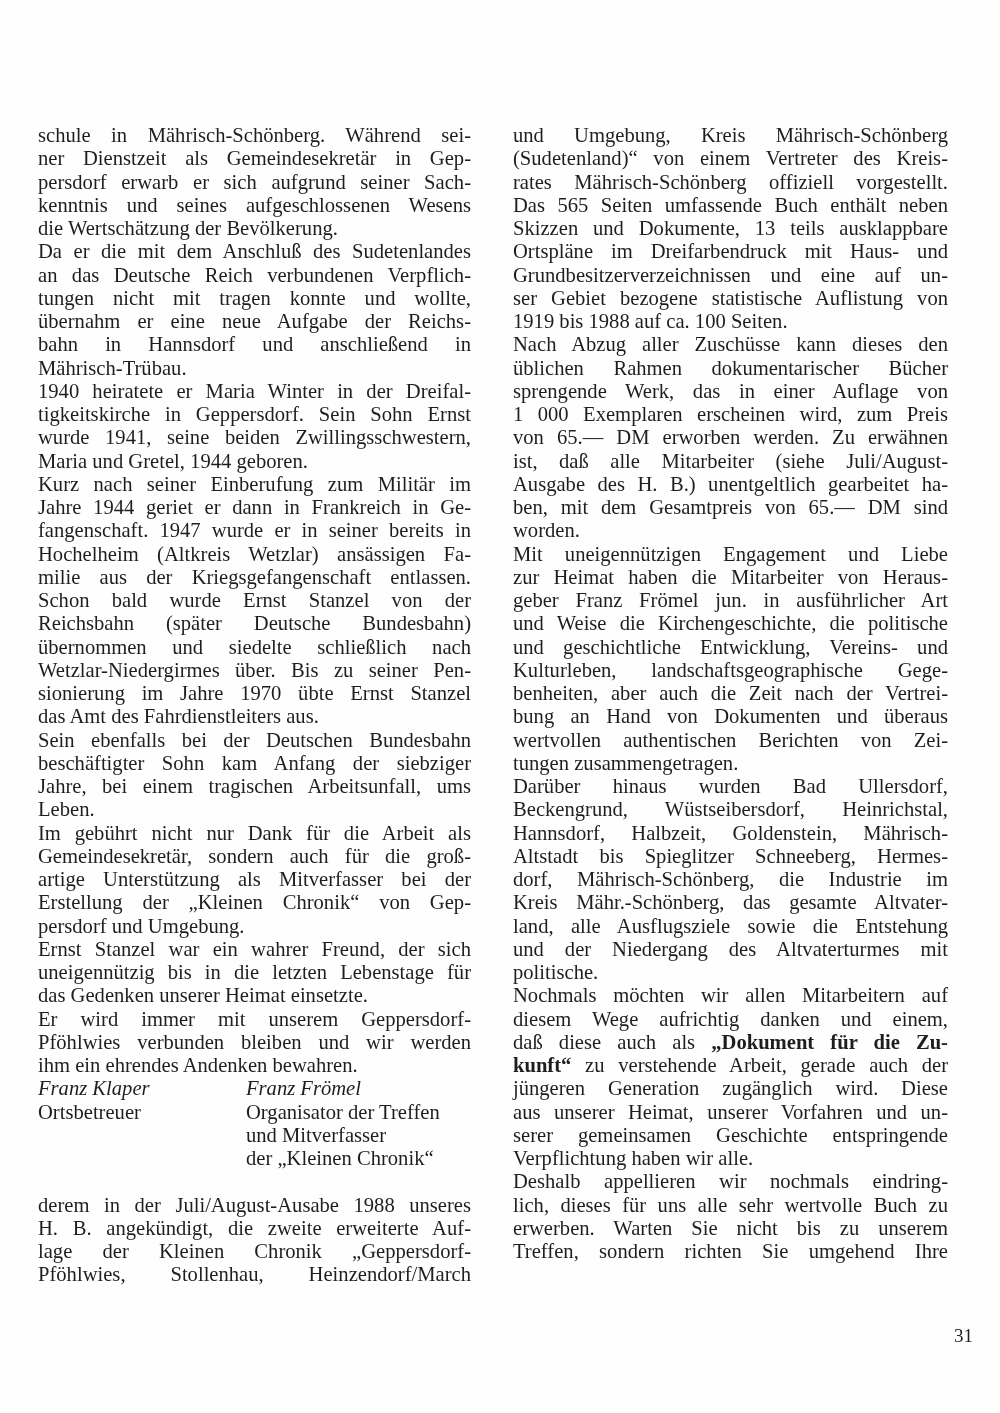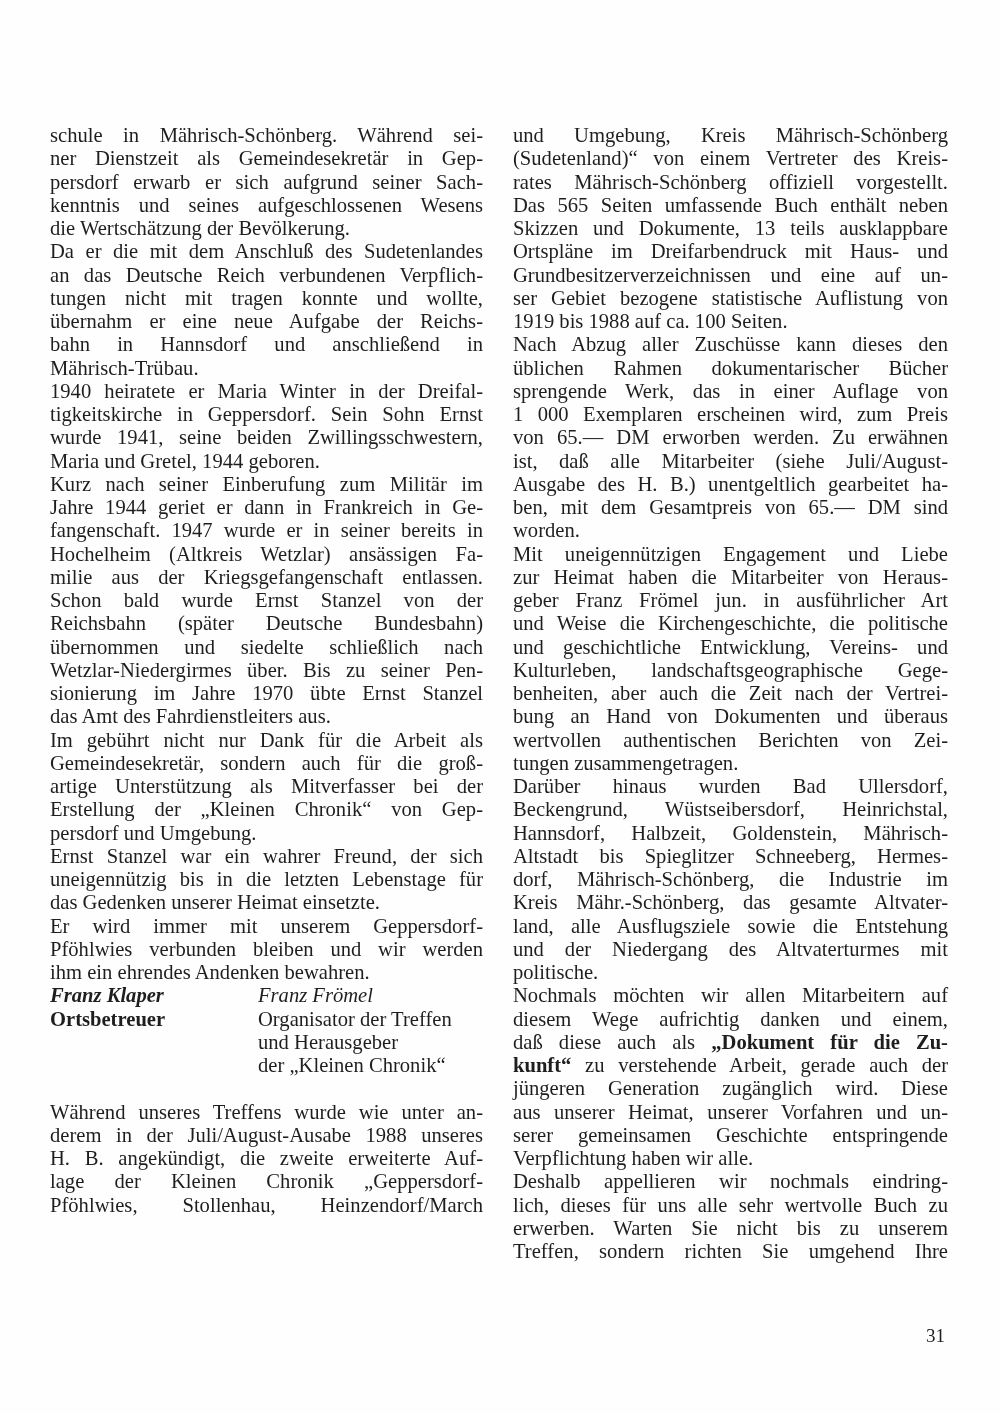--- a/index.html
+++ b/index.html
@@ -1,30 +1,30 @@
 <!DOCTYPE html>
 <html><head>
 <meta charset="utf-8">
 <style>
   html, body { margin: 0; padding: 0; background: #ffffff; }
   body { width: 1000px; height: 1413px; position: relative; overflow: hidden; }
   .page { position: absolute; left: 0; top: 0; width: 1000px; height: 1413px; background: #fefefe; }
   .col { position: absolute; top: 124px; font-family: "Liberation Serif", "DejaVu Serif", serif;
          font-size: 20.6px; line-height: 23.25px; color: #1e1e1e; }
-  .col-left { left: 50px; width: 433px; }
+  .col-left { left: 38px; width: 433px; }
   .col-right { left: 513px; width: 435px; }
   .line { display: block; white-space: nowrap; text-align: justify; text-align-last: justify; height: 23.25px; }
   .line.last { text-align-last: left; }
   .gap { height: 23.25px; }
   .sig-row { display: flex; height: 23.25px; white-space: nowrap; }
-  .sig-left { width: 208px; font-weight: bold; }
+  .sig-left { width: 208px; }
   .sig-right { flex: 1; }
   .italic { font-style: italic; }
   .bold { font-weight: bold; }
-  .page-number { position: absolute; left: 926px; top: 1325px; font-family: "Liberation Serif", "DejaVu Serif", serif;
+  .page-number { position: absolute; left: 954px; top: 1325px; font-family: "Liberation Serif", "DejaVu Serif", serif;
                  font-size: 19px; color: #1e1e1e; }
 </style>
 </head>
 <body>
 
 <div class="page">
 
   <div class="col col-left">
     <div>
       <span class="line">schule in Mährisch-Schönberg. Während sei-</span>
@@ -56,20 +56,26 @@
     </div>
     <div>
       <span class="line">Schon bald wurde Ernst Stanzel von der</span>
       <span class="line">Reichsbahn (später Deutsche Bundesbahn)</span>
       <span class="line">übernommen und siedelte schließlich nach</span>
       <span class="line">Wetzlar-Niedergirmes über. Bis zu seiner Pen-</span>
       <span class="line">sionierung im Jahre 1970 übte Ernst Stanzel</span>
       <span class="line last">das Amt des Fahrdienstleiters aus.</span>
     </div>
     <div>
+      <span class="line">Sein ebenfalls bei der Deutschen Bundesbahn</span>
+      <span class="line">beschäftigter Sohn kam Anfang der siebziger</span>
+      <span class="line">Jahre, bei einem tragischen Arbeitsunfall, ums</span>
+      <span class="line last">Leben.</span>
+    </div>
+    <div>
       <span class="line">Im gebührt nicht nur Dank für die Arbeit als</span>
       <span class="line">Gemeindesekretär, sondern auch für die groß-</span>
       <span class="line">artige Unterstützung als Mitverfasser bei der</span>
       <span class="line">Erstellung der „Kleinen Chronik“ von Gep-</span>
       <span class="line last">persdorf und Umgebung.</span>
     </div>
     <div>
       <span class="line">Ernst Stanzel war ein wahrer Freund, der sich</span>
       <span class="line">uneigennützig bis in die letzten Lebenstage für</span>
       <span class="line last">das Gedenken unserer Heimat einsetzte.</span>
@@ -84,32 +90,31 @@
       <div class="sig-row">
         <span class="sig-left italic">Franz Klaper</span>
         <span class="sig-right italic">Franz Frömel</span>
       </div>
       <div class="sig-row">
         <span class="sig-left">Ortsbetreuer</span>
         <span class="sig-right">Organisator der Treffen</span>
       </div>
       <div class="sig-row">
         <span class="sig-left"></span>
-        <span class="sig-right">und Herausgeber</span>
+        <span class="sig-right">und Mitverfasser</span>
       </div>
       <div class="sig-row">
         <span class="sig-left"></span>
         <span class="sig-right">der „Kleinen Chronik“</span>
       </div>
     </div>
 
     <div class="gap"></div>
 
     <div>
-      <span class="line">Während unseres Treffens wurde wie unter an-</span>
       <span class="line">derem in der Juli/August-Ausabe 1988 unseres</span>
       <span class="line">H. B. angekündigt, die zweite erweiterte Auf-</span>
       <span class="line">lage der Kleinen Chronik „Geppersdorf-</span>
       <span class="line">Pföhlwies, Stollenhau, Heinzendorf/March</span>
     </div>
   </div>
 
   <div class="col col-right">
     <div>
       <span class="line">und Umgebung, Kreis Mährisch-Schönberg</span>

